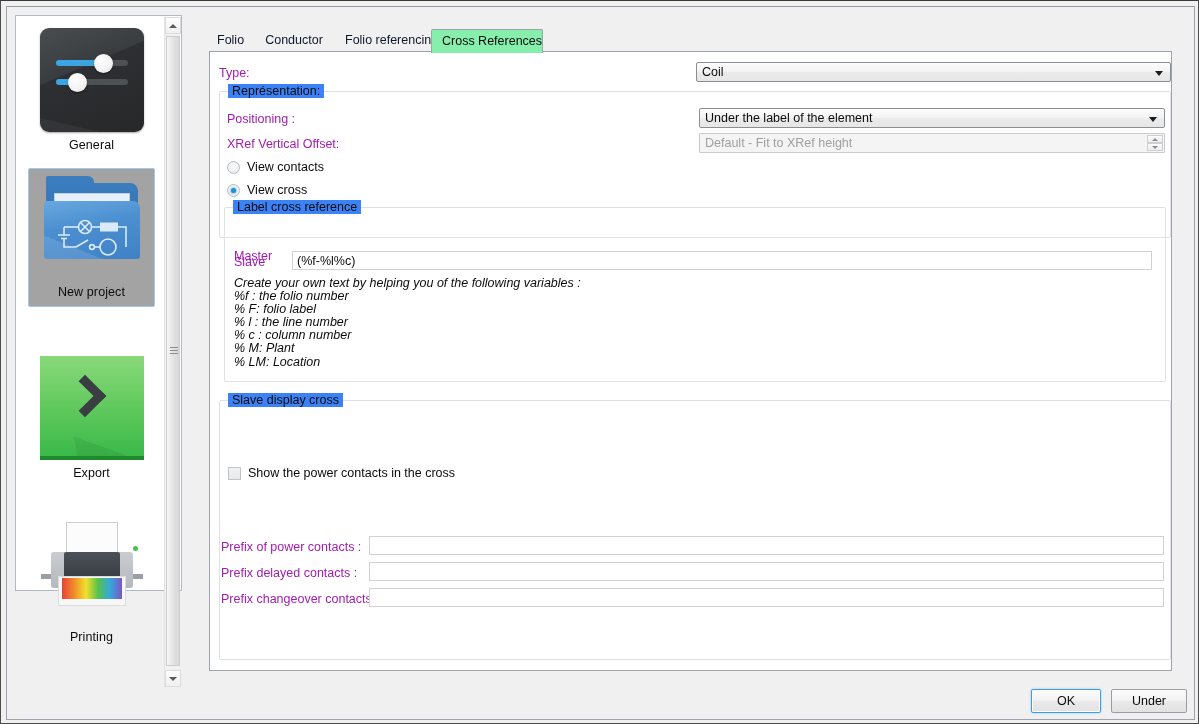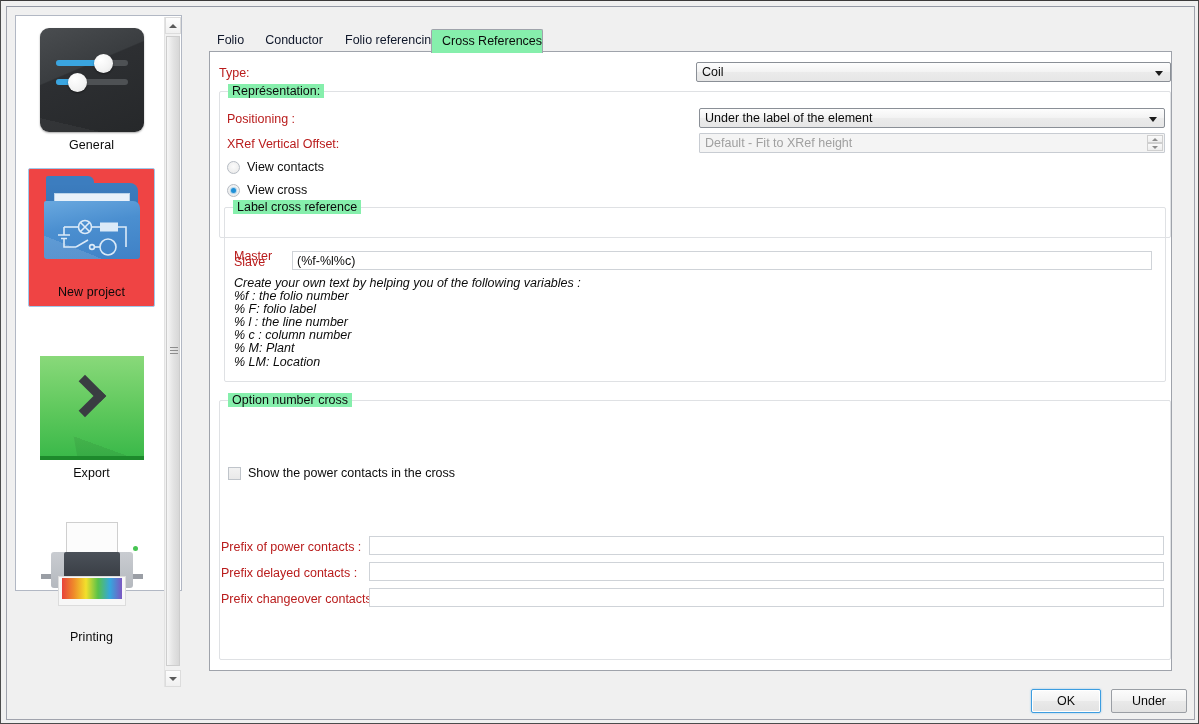--- a/index.html
+++ b/index.html
@@ -35,21 +35,21 @@
     border: 1px solid #b2b8c4;
   }
   .nav-item {
     position: absolute;
     left: 12px;
     width: 127px;
     text-align: center;
     cursor: default;
   }
   .nav-item.selected {
-    background: #ef4444;
+    background: #a3a3a3;
     border: 1px solid #9fc8ea;
     border-radius: 2px;
   }
   .nav-icon-wrap {
     width: 108px; height: 108px;
     margin: 6px auto 2px auto;
     position: relative;
   }
   .nav-label {
     font-size: 12.5px;
@@ -176,21 +176,21 @@
     border:1px solid #9fa3ab; border-bottom:none;
     height:24px; line-height:22px;
     border-radius:2px 2px 0 0;
     z-index:3;
   }
   #tabpanel {
     position:absolute; left:202px; top:44px; width:963px; height:620px;
     background:#ffffff; border:1px solid #9fa3ab;
   }
 
-  .lbl { position:absolute; font-size:12.5px; color:#b91c1c; white-space:nowrap; }
+  .lbl { position:absolute; font-size:12.5px; color:#a21caf; white-space:nowrap; }
 
   
   .combo {
     position:absolute; height:20px;
     background: linear-gradient(180deg,#fdfdfd 0%,#f3f3f3 48%,#ebebeb 52%,#e6e6e6 100%);
     border:1px solid #8a8f96; border-radius:2px;
     font-size:12.5px; color:#0b0b0b;
     line-height:18px; padding-left:5px;
     cursor:default;
   }
@@ -213,21 +213,21 @@
   .spin-t { width:0;height:0;border-left:3px solid transparent;border-right:3px solid transparent;border-bottom:3px solid #8b8b8b; }
   .spin-d { width:0;height:0;border-left:3px solid transparent;border-right:3px solid transparent;border-top:3px solid #8b8b8b; }
 
   
   .group {
     position:absolute;
     border:1px solid #dfe1e4; border-radius:2px;
   }
   .group-title {
     position:absolute; top:-8px; left:8px;
-    background:#86efac; padding:0 4px;
+    background:#3b82f6; padding:0 4px;
     font-size:12.5px; color:#0b0b0b; white-space:nowrap;
   }
 
   
   .radio-row { position:absolute; height:16px; cursor:default; }
   .radio {
     position:absolute; left:0; top:1px; width:13px; height:13px; border-radius:50%;
     background: radial-gradient(circle at 50% 40%, #fbfbfb 0%, #eeeeee 70%, #e4e4e4 100%);
     border:1px solid #b6bcc4;
   }
@@ -414,21 +414,21 @@
         <div id="vars" style="left:9px; top:69px;">Create your own text by helping you of the following variables :
 %f : the folio number
 % F: folio label
 % l : the line number
 % c : column number
 % M: Plant
 % LM: Location</div>
       </div>
 
       <div class="group" style="left:9px; top:348px; width:952px; height:260px;">
-        <div class="group-title">Option number cross</div>
+        <div class="group-title">Slave display cross</div>
 
         <div class="cb-row" style="left:8px; top:65px; width:300px;">
           <span class="cbox"></span>
           <span class="cb-lbl">Show the power contacts in the cross</span>
         </div>
 
         <div class="lbl" style="left:1px; top:139px;">Prefix of power contacts :</div>
         <input class="tinput" style="left: 149px; top: 135px; width: 795px;" value="">
 
         <div class="lbl" style="left:1px; top:165px;">Prefix delayed contacts :</div>

